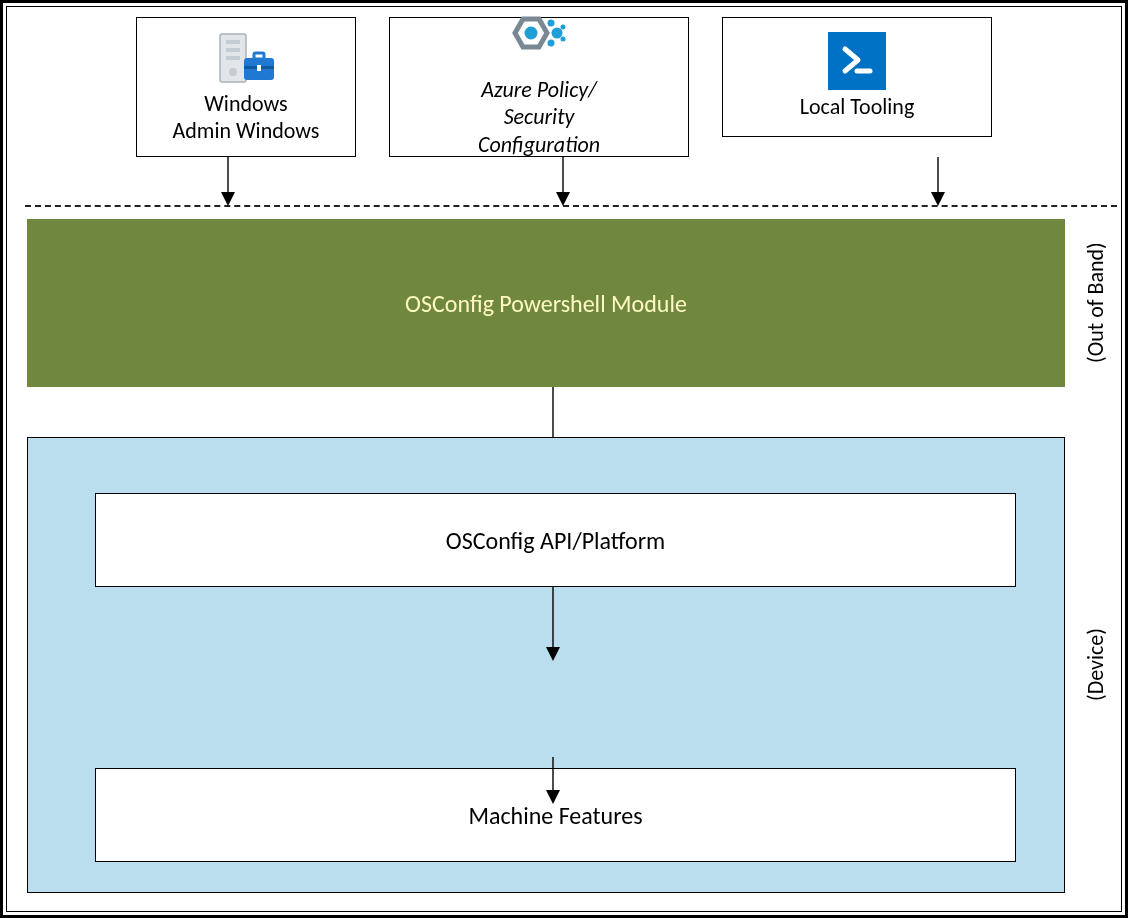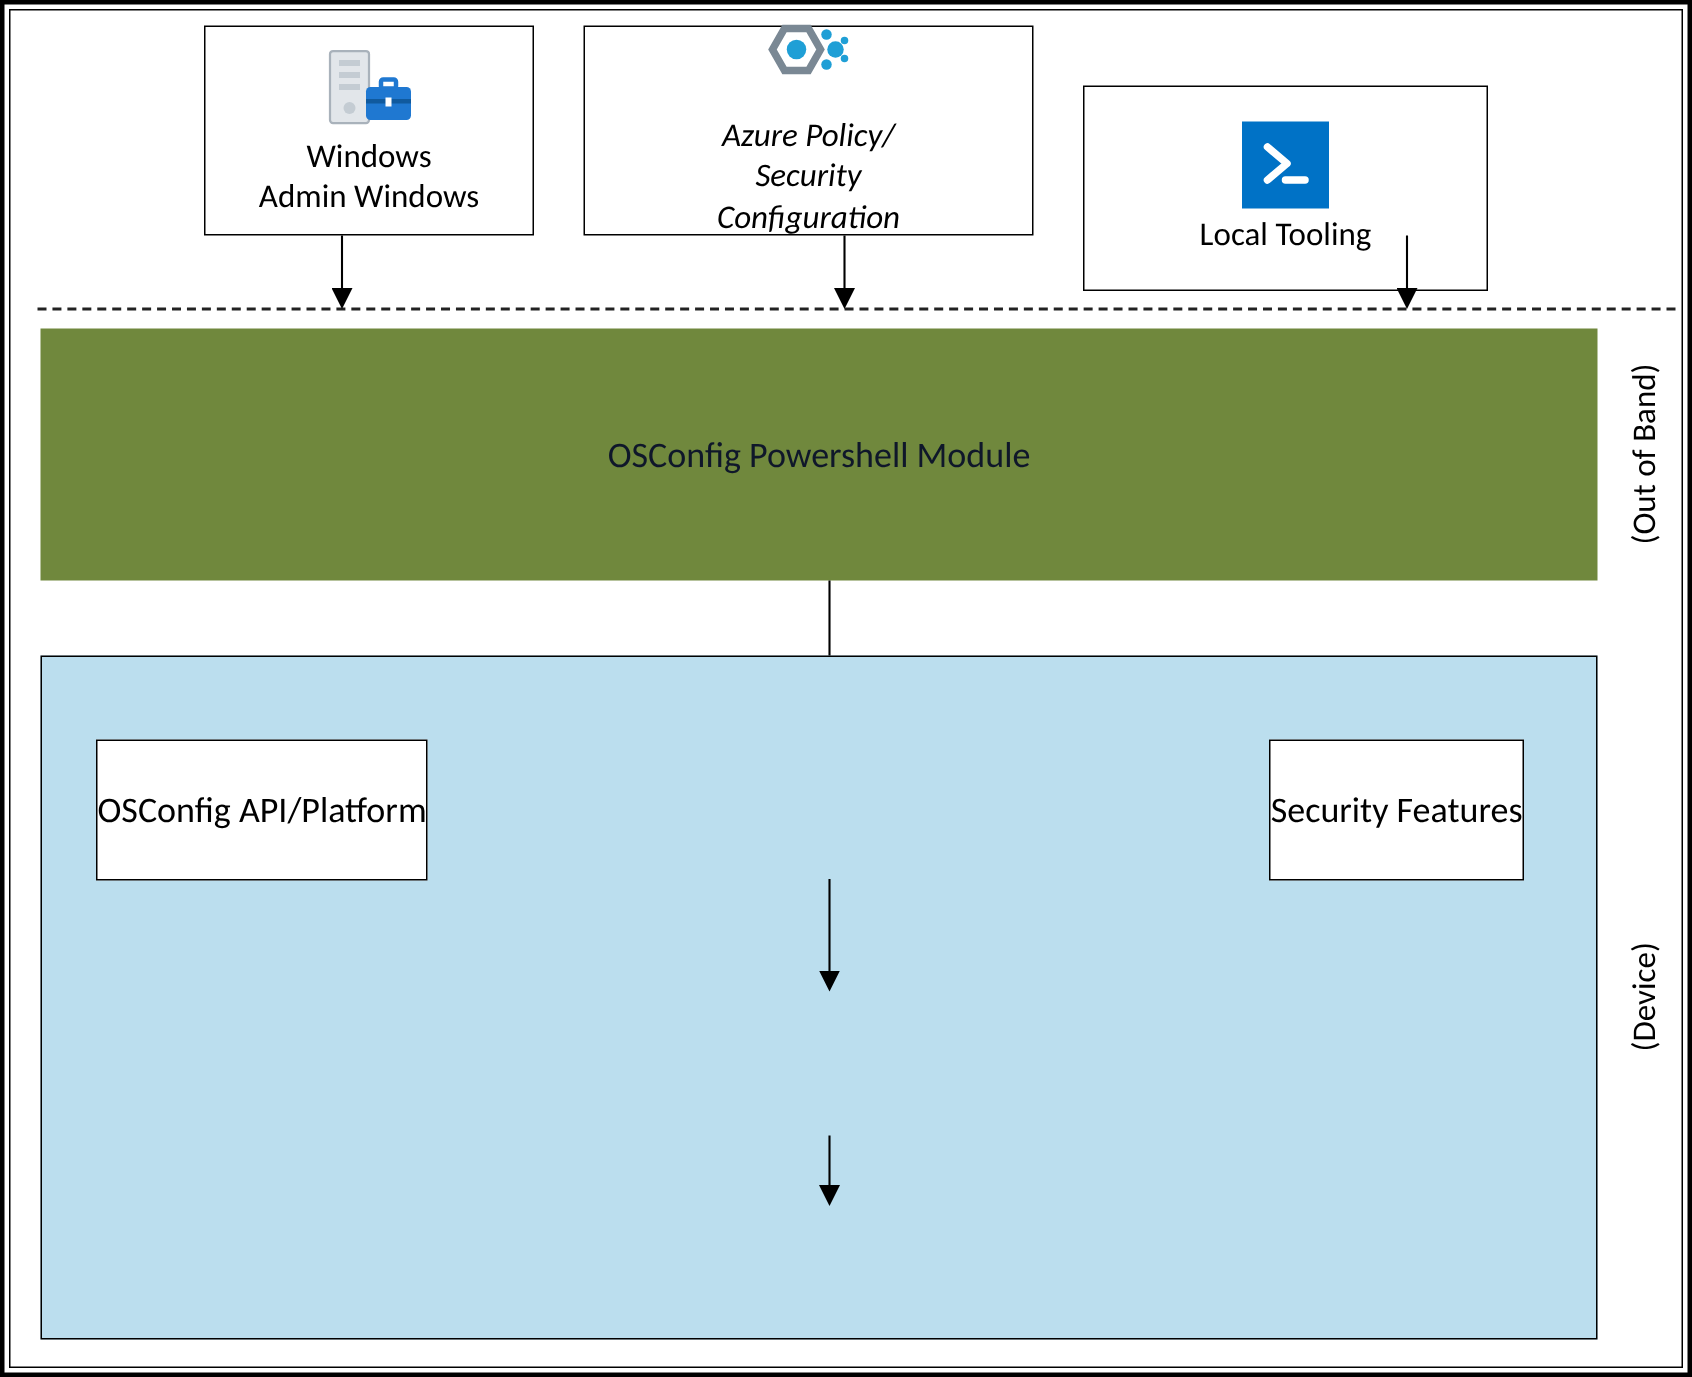--- a/index.html
+++ b/index.html
@@ -40,54 +40,54 @@
     align-items: center;
     justify-content: center;
     text-align: center;
     font-size: 22px;
     line-height: 1.25;
     color: #000;
     padding: 8px 14px 10px 14px;
   }
   .top-box.wac { width: 220px; height: 140px; }
   .top-box.azure { width: 300px; height: 140px; font-style: italic; }
-  .top-box.local { width: 270px; height: 137px; margin-top: 40px; }
+  .top-box.local { width: 270px; height: 120px; }
   .top-box .icon { height: 60px; display:flex; align-items:center; justify-content:center; }
   .top-box .label { margin-top: 2px; }
 
   .dashline {
     position: absolute;
     left: 18px; right: 4px;
     top: 198px;
     border-top: 2px dashed #222;
   }
 
   .green-band {
     position: absolute;
     left: 20px; right: 56px;
     top: 212px;
     height: 168px;
     background: #70883d;
     display: flex;
     align-items: center;
     justify-content: center;
     font-size: 24px;
-    color: #0f172a;
+    color: #fef9c3;
   }
 
   .blue-band {
     position: absolute;
     left: 20px; right: 56px;
     top: 430px;
     bottom: 18px;
     background: #bbdeee;
     border: 1px solid #000;
-    padding: 55px 48px 30px 36px;
-    display: flex;
-    flex-direction: row;
+    padding: 55px 48px 30px 67px;
+    display: flex;
+    flex-direction: column;
     justify-content: space-between;
   }
 
   .white-bar {
     background: #fff;
     border: 1px solid #000;
     height: 94px;
     display: flex;
     align-items: center;
     justify-content: center;
@@ -205,21 +205,21 @@
 
     <svg class="arrow" style="left:540px; top:380px; width:12px; height:108px">
       <line x1="6" y1="0" x2="6" y2="98" marker-end="url(#ah)"></line>
     </svg>
 
     <div class="blue-band">
       <div class="white-bar">
         <span>OSConfig API/Platform</span>
       </div>
       <div class="white-bar">
-        <span>Security Features</span>
+        <span>Machine Features</span>
       </div>
     </div>
     <div class="vlabel dev">(Device)</div>
 
     <svg class="arrow" style="left:540px; top:579px; width:12px; height:78px">
       <line x1="6" y1="0" x2="6" y2="68" marker-end="url(#ah)"></line>
     </svg>
     <svg class="arrow" style="left:540px; top:750px; width:12px; height:50px">
       <line x1="6" y1="0" x2="6" y2="40" marker-end="url(#ah)"></line>
     </svg>

